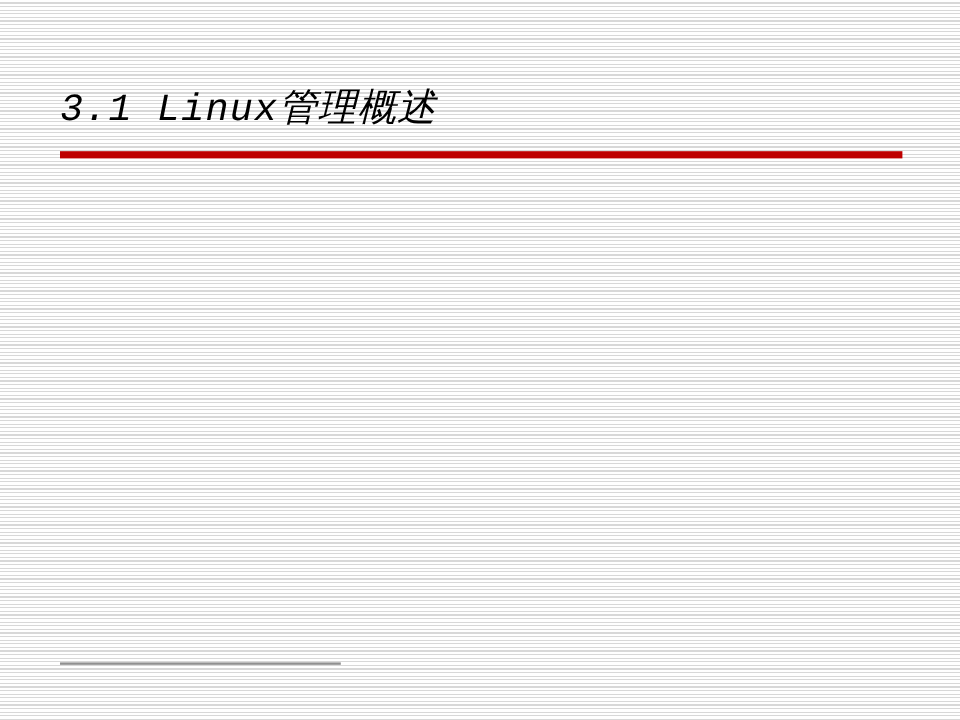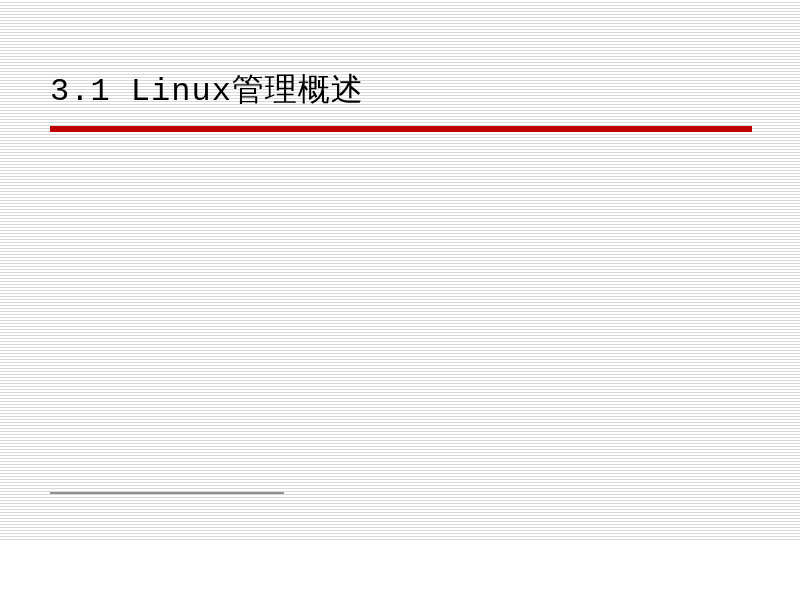--- a/index.html
+++ b/index.html
@@ -8,29 +8,30 @@
       box-sizing: border-box;
     }
     body {
       width: 800px;
       height: 600px;
       overflow: hidden;
       position: relative;
     }
     .slide {
       width: 800px;
-      height: 540px;
+      height: 600px;
       background: repeating-linear-gradient(
         to bottom,
         #ffffff 0px,
         #ffffff 2px,
         #d8d8d8 2px,
         #d8d8d8 3px
       );
       position: relative;
+      font-style: italic;
     }
     .title-area {
       position: absolute;
       top: 68px;
       left: 50px;
       right: 48px;
     }
     .slide-title {
       font-family: "SimSun", "宋体", "Courier New", monospace, serif;
       font-size: 32px;

